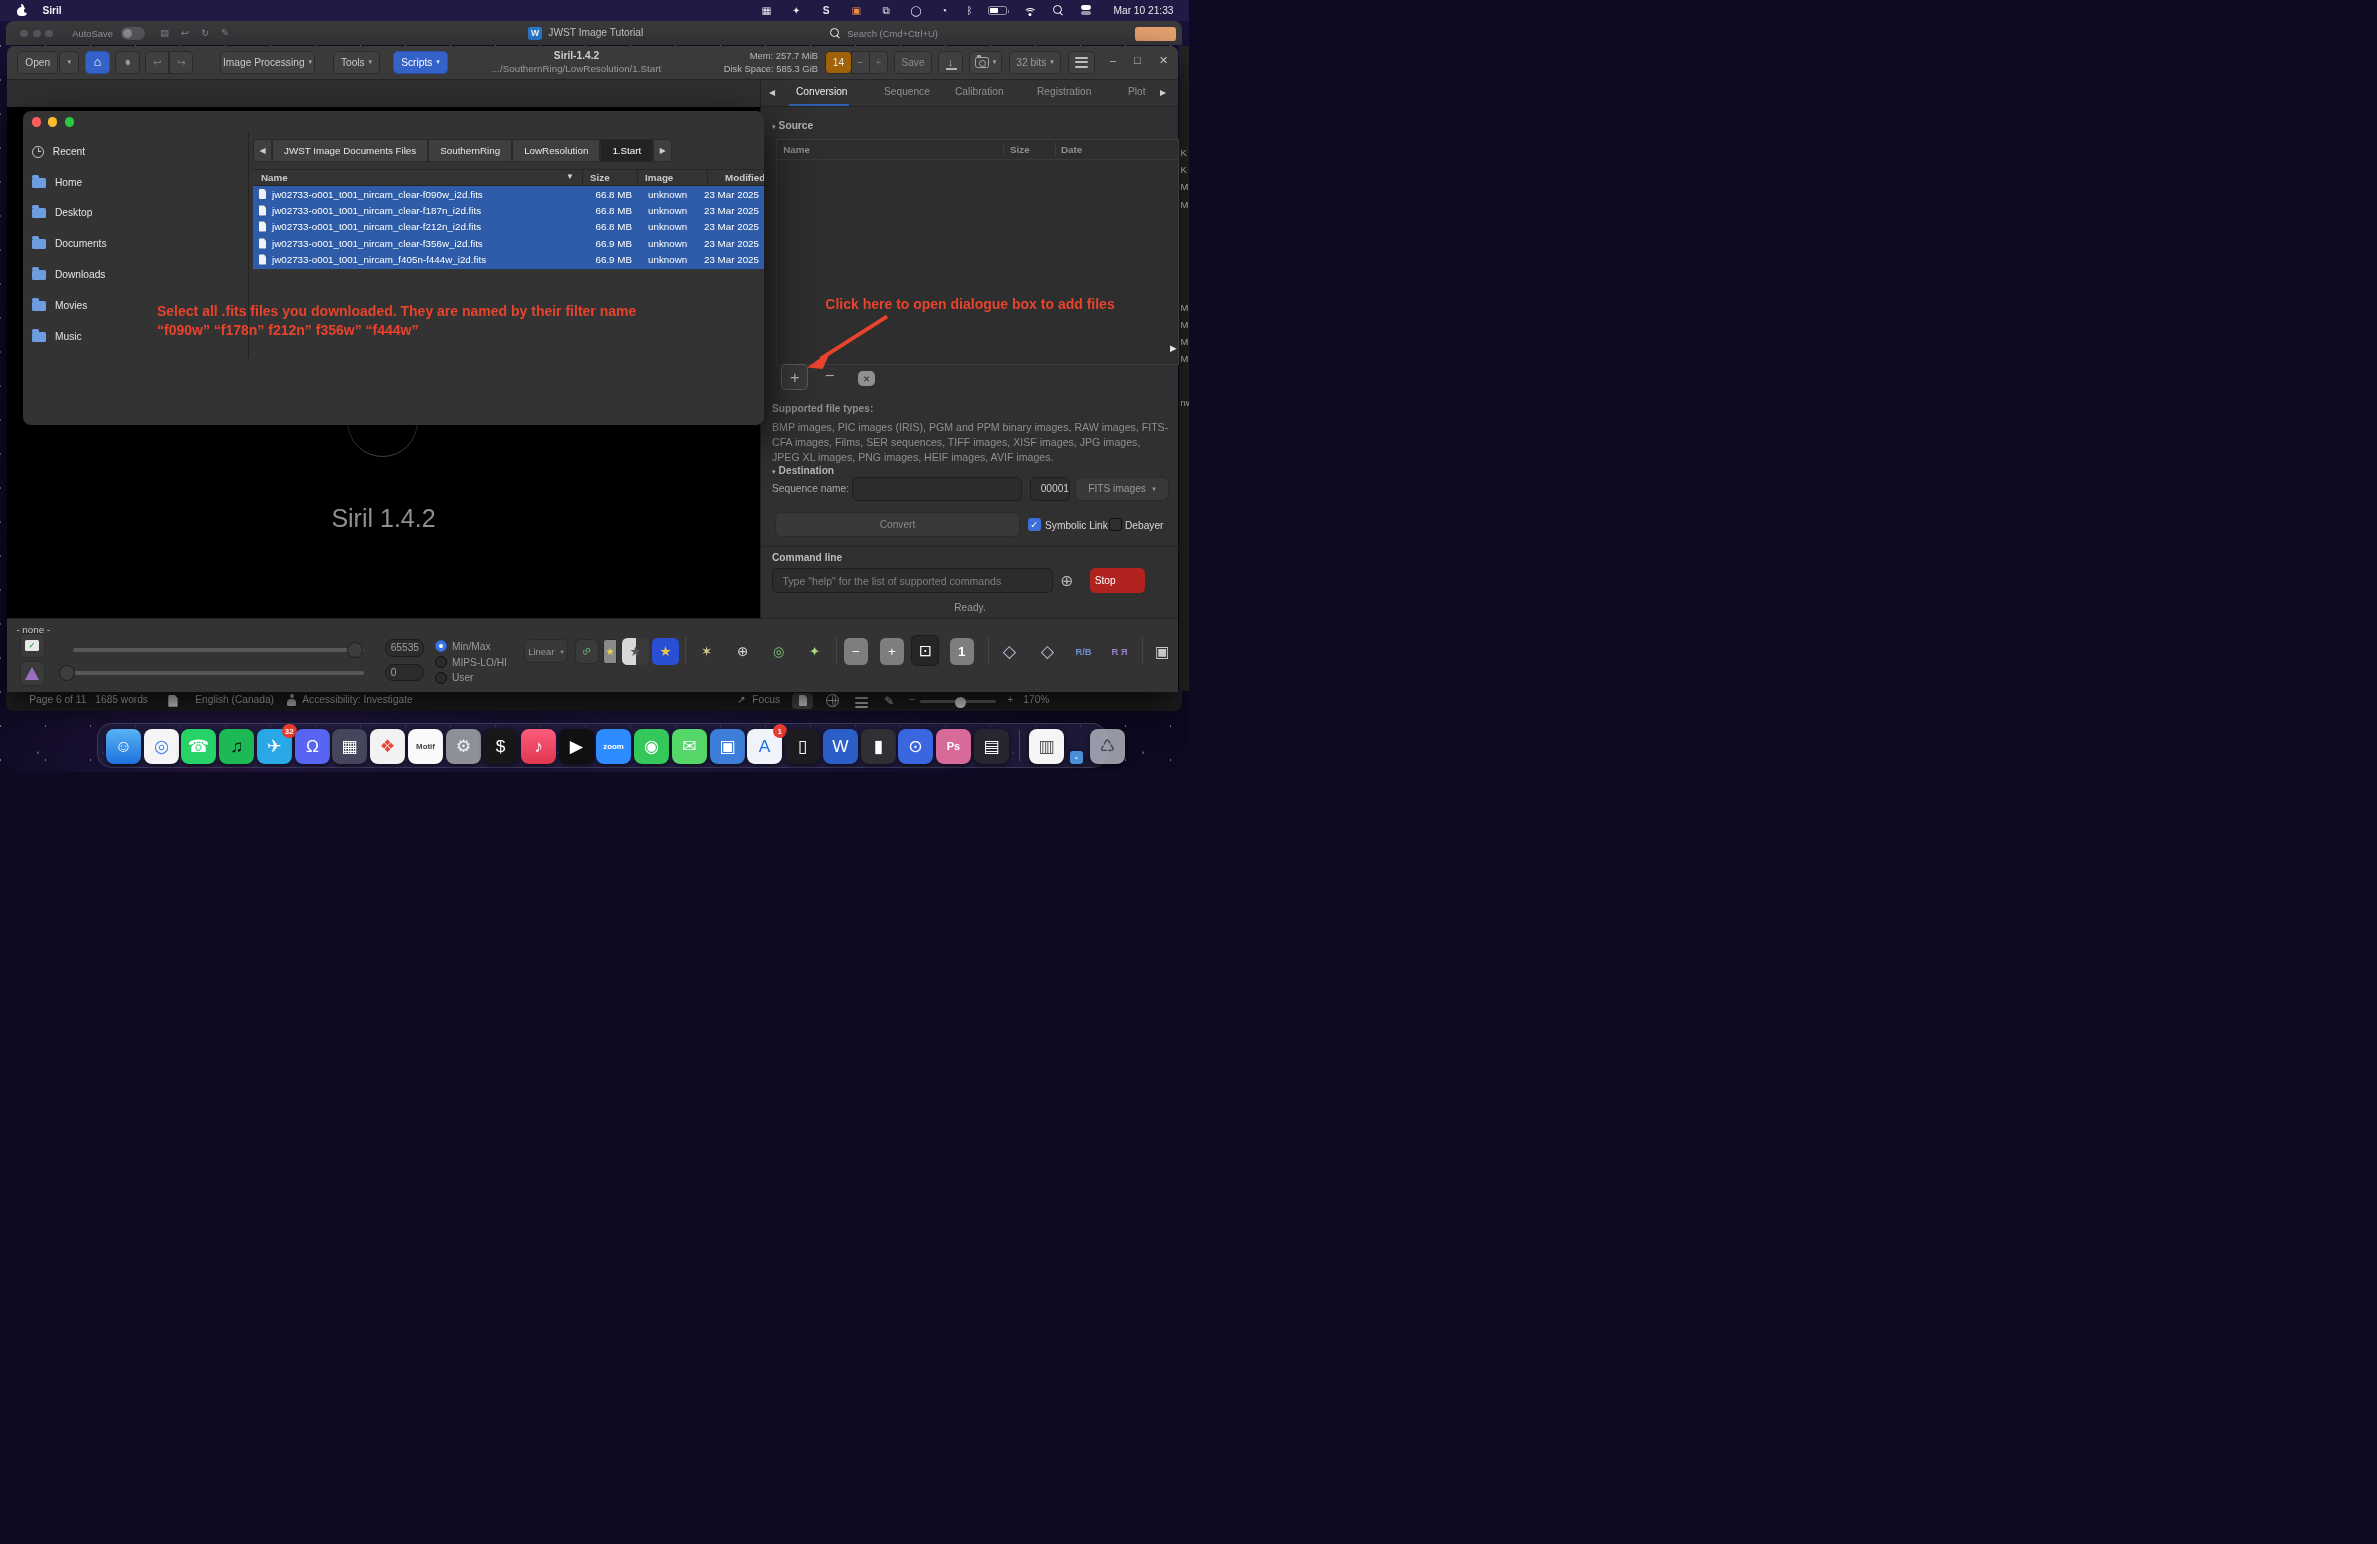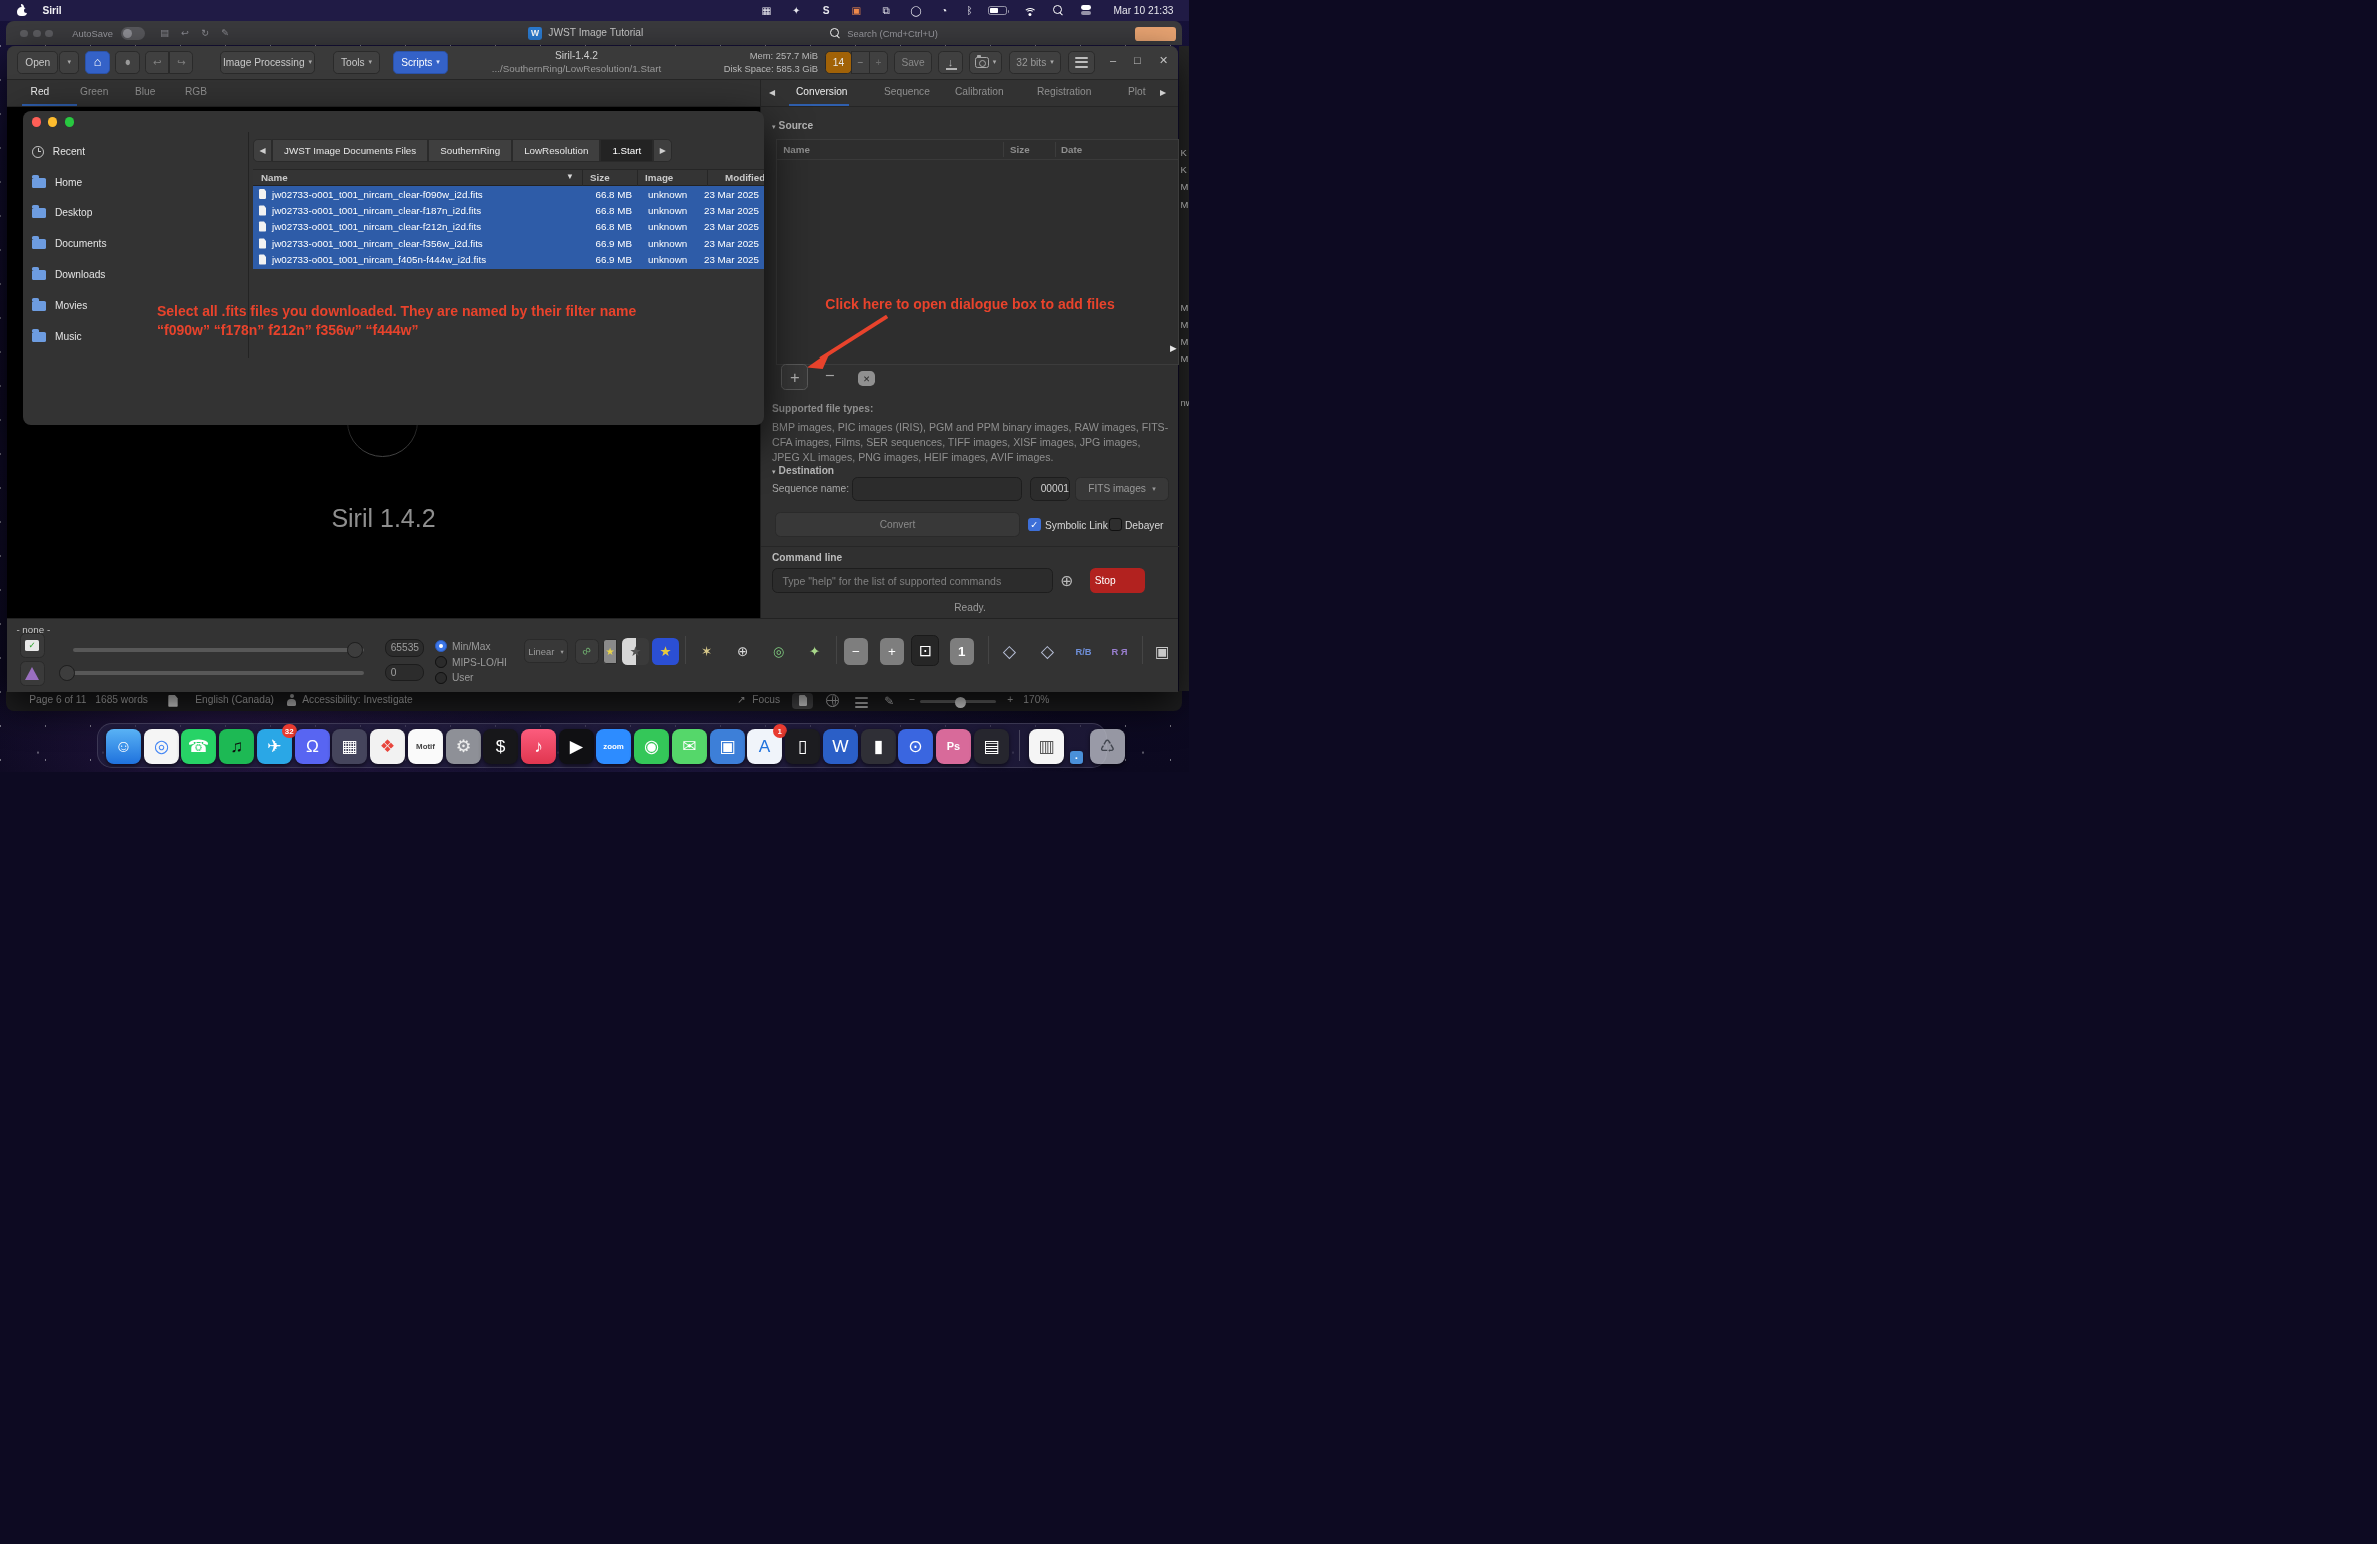--- a/index.html
+++ b/index.html
@@ -274,21 +274,21 @@
         </div>
     <div class="tbtn" style="left:326px;width:47px">
           <span>Tools</span>
           <span class="cr">▾</span>
         </div>
     <div class="tbtn blue" style="left:386px;width:55px">
           <span>Scripts</span>
           <span class="cr">▾</span>
         </div>
 
-    <div class="ab txt" style="left:440px;top:3.9px;width:259px;text-align:center;font-weight:normal;font-size:10.2px;color:#cfcfcf">Siril-1.4.2</div>
+    <div class="ab txt" style="left:440px;top:3.9px;width:259px;text-align:center;font-weight:bold;font-size:10.2px;color:#cfcfcf">Siril-1.4.2</div>
     <div class="ab txt" style="left:440px;top:16.5px;width:259px;text-align:center;font-size:9.8px;color:#9a9a9a">.../SouthernRing/LowResolution/1.Start</div>
     <div class="ab txt" style="left:676px;top:3.9px;width:135px;text-align:right;font-size:9.4px;color:#b8b8b8">Mem: 257.7 MiB</div>
     <div class="ab txt" style="left:676px;top:16.5px;width:135px;text-align:right;font-size:9.4px;color:#b8b8b8">Disk Space: 585.3 GiB</div>
 
     <div class="tbtn" style="left:818px;width:27px;background:#a16207">
           <span style="color:#e8e8e8">14</span>
         </div>
     <div class="tbtn" style="left:844px;width:19px;border-radius:0;color:#8f8f8f">
           <span>−</span>
         </div>
@@ -314,27 +314,20 @@
             <i></i>
             <i></i>
             <i></i>
           </span>
         </div>
     <span class="wctl txt" style="left:1103px">–</span>
     <span class="wctl txt" style="left:1127px">□</span>
     <span class="wctl txt" style="left:1152px">✕</span>
   </div>
 
-  <div id="chan-tabs">
-    <span class="chtab active" style="left:23.6px">Red</span>
-    <span class="chtab" style="left:73px">Green</span>
-    <span class="chtab" style="left:128px">Blue</span>
-    <span class="chtab" style="left:178px">RGB</span>
-    <span class="underline" style="left:15px;width:55px"></span>
-  </div>
 
   <div id="right-tabs">
     <span class="chtab" style="left:7.9px;font-size:7.9px;top:7.9px;color:#cfcfcf">◀</span>
     <span class="chtab active" style="left:35px">Conversion</span>
     <span class="chtab" style="left:123px">Sequence</span>
     <span class="chtab" style="left:194px">Calibration</span>
     <span class="chtab" style="left:276px">Registration</span>
     <span class="chtab" style="left:367px">Plot</span>
     <span class="chtab" style="left:399px;font-size:7.9px;top:7.9px;color:#cfcfcf">▶</span>
     <span class="underline" style="left:28px;width:60px"></span>

